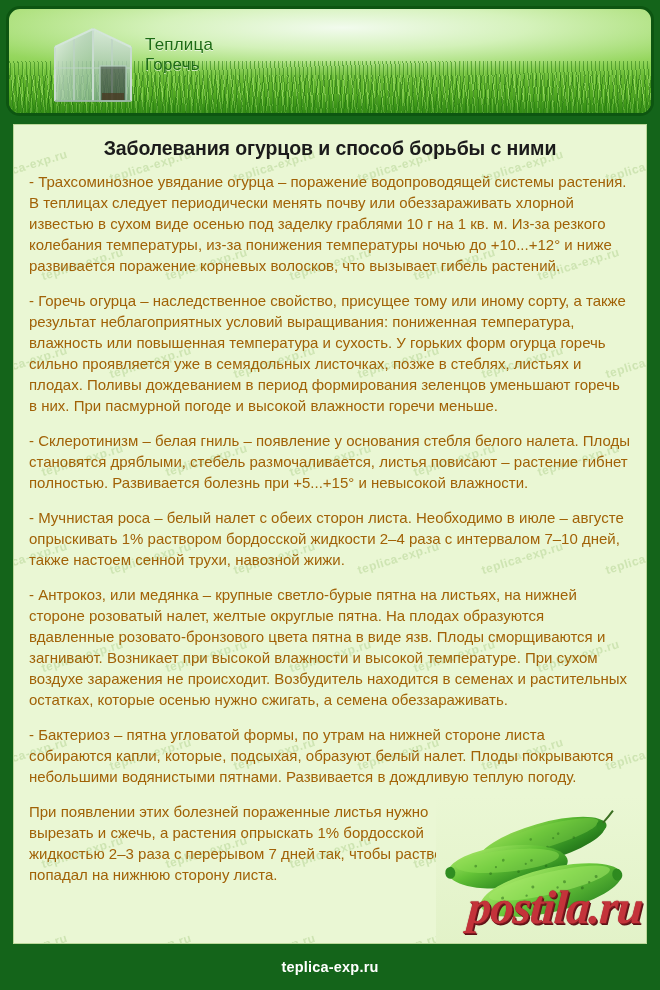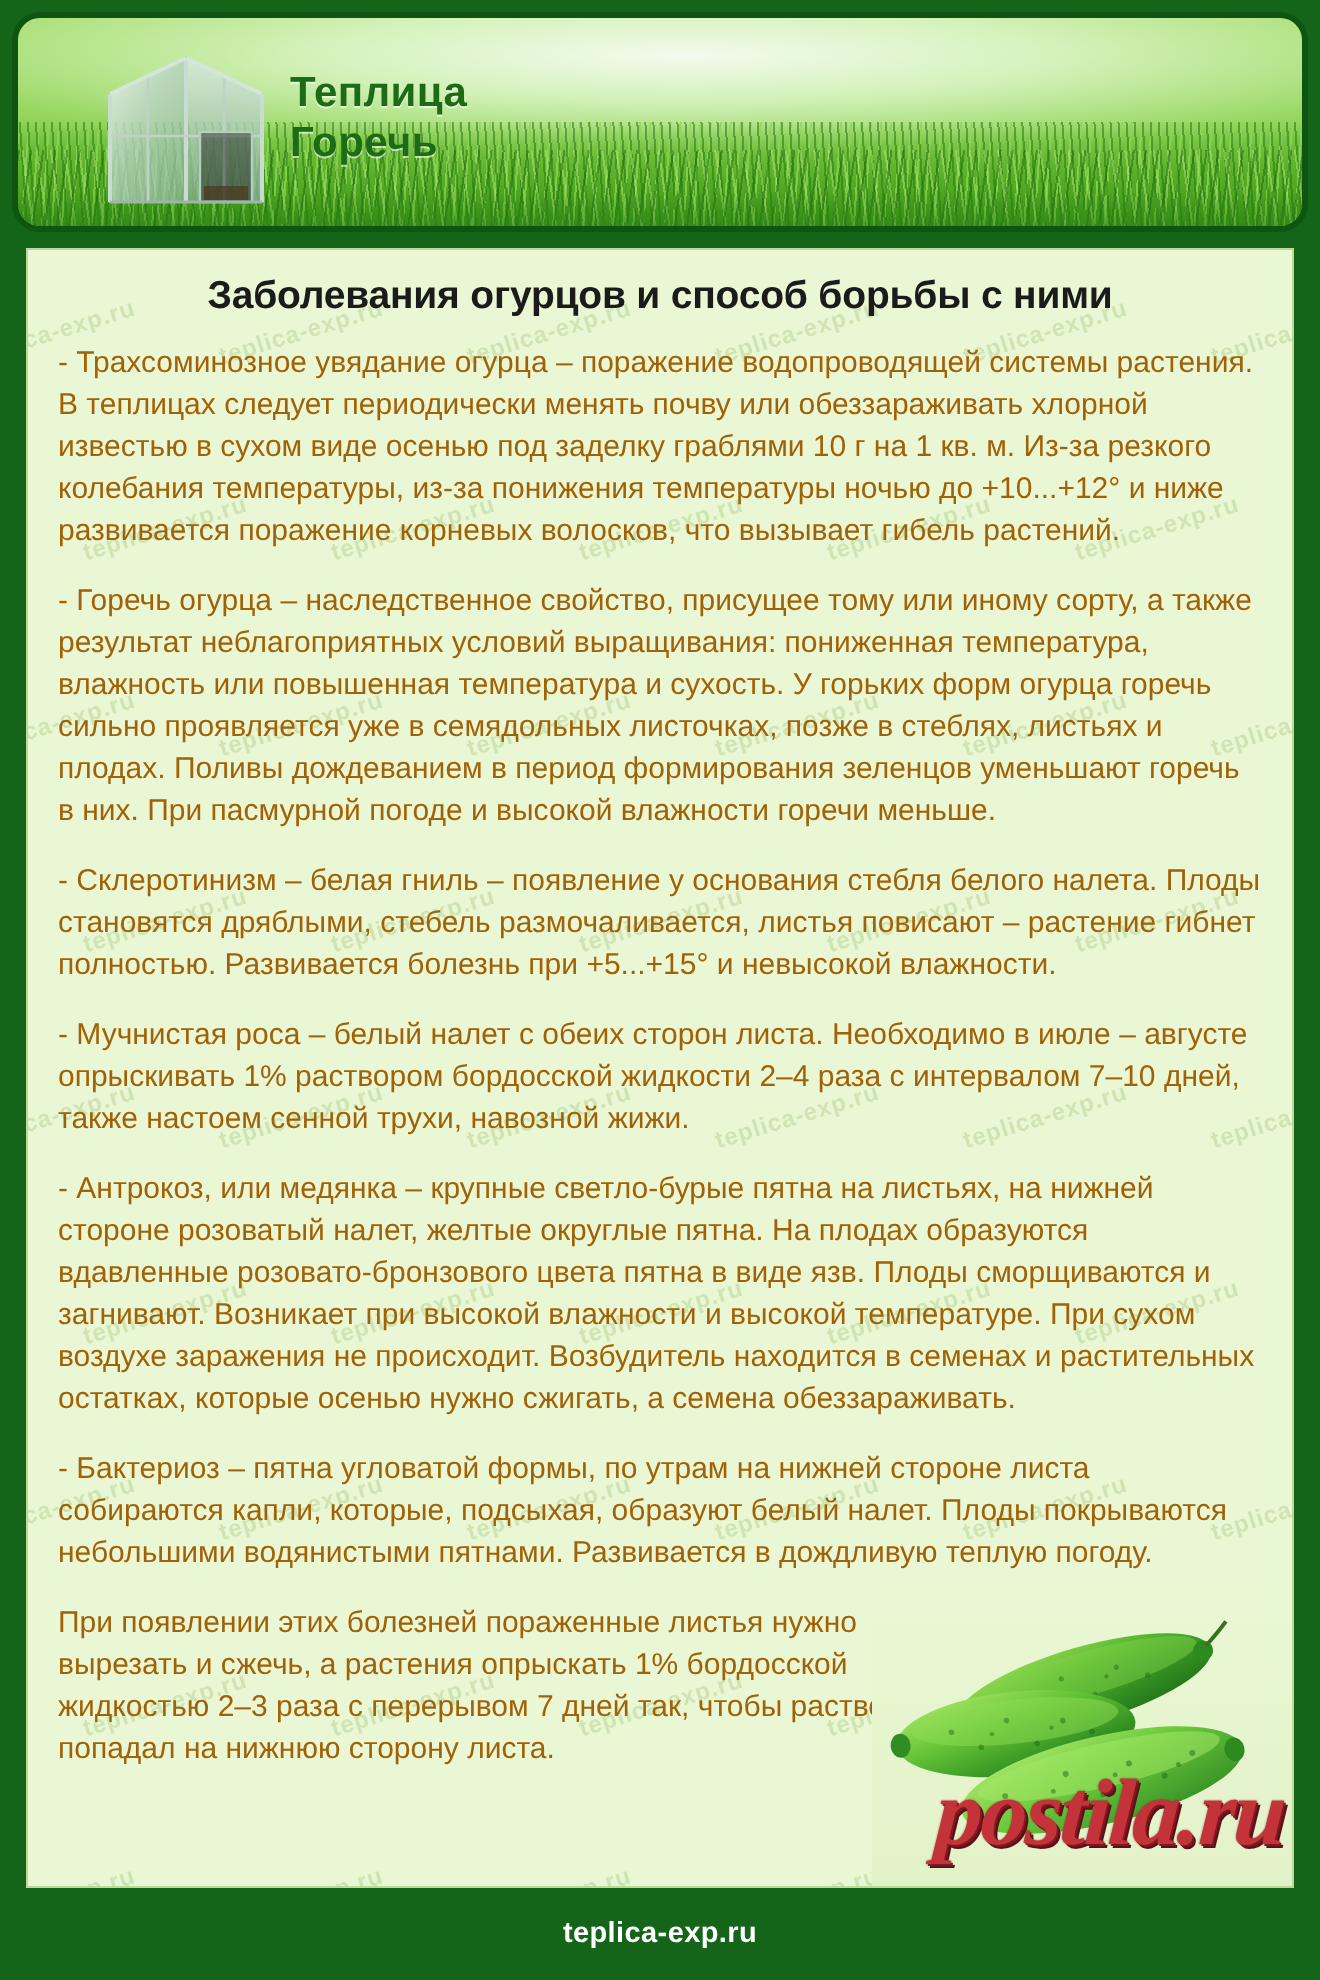--- a/index.html
+++ b/index.html
@@ -49,21 +49,21 @@
     background:linear-gradient(180deg, rgba(45,140,20,0) 0%, rgba(40,128,18,0.55) 100%);
   }
 
   
   .gh{position:absolute;left:38px;top:12px;width:92px;height:92px;}
   .gh svg{display:block;}
 
   .logo-text{
     position:absolute;left:136px;top:26px;
     color:#1d6b14;
-    font-size:21px;font-weight:bold;line-height:1.18;
+    font-size:17px;font-weight:normal;line-height:1.18;
     text-shadow:0 1px 0 rgba(255,255,255,0.6);
     letter-spacing:.2px;
   }
   .logo-text span{display:block;}
 
   .tagline{
     position:absolute;right:22px;top:33px;
     text-align:right;
     color:#2a6b2d;
     font-size:14.5px;line-height:1.45;

